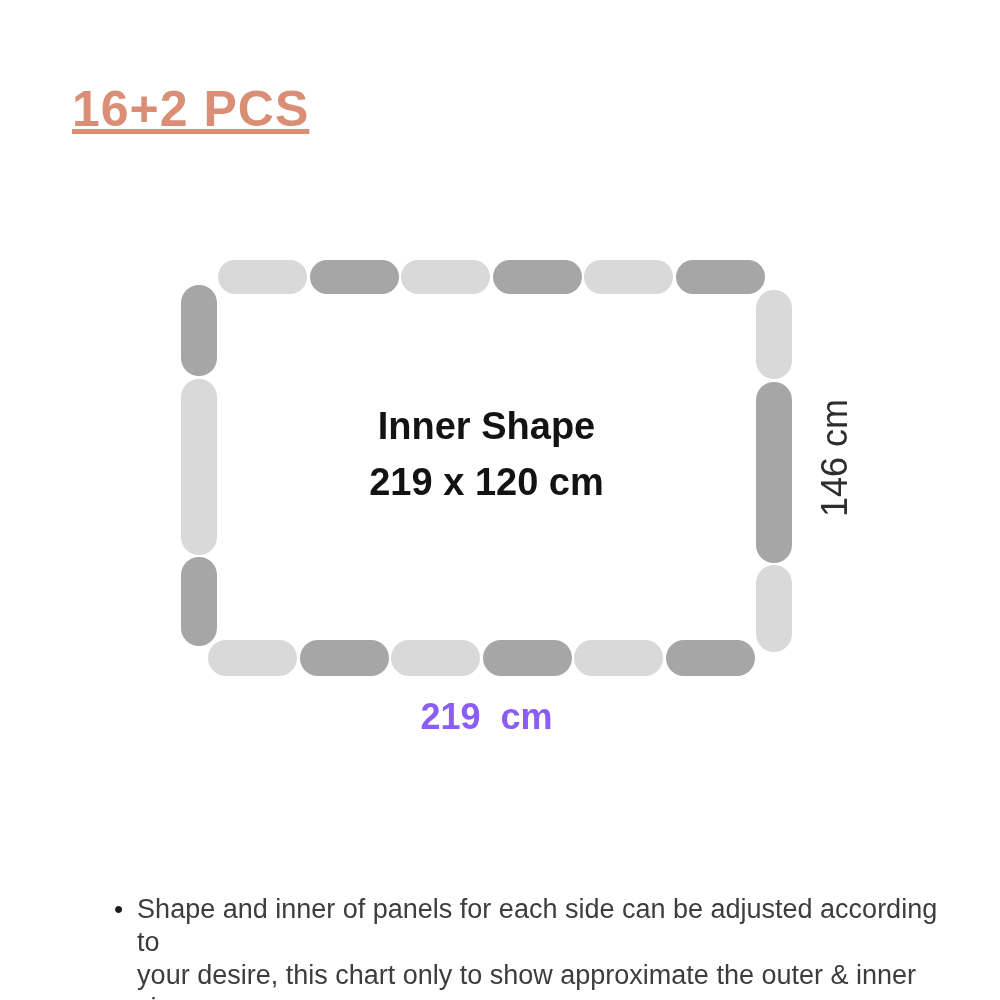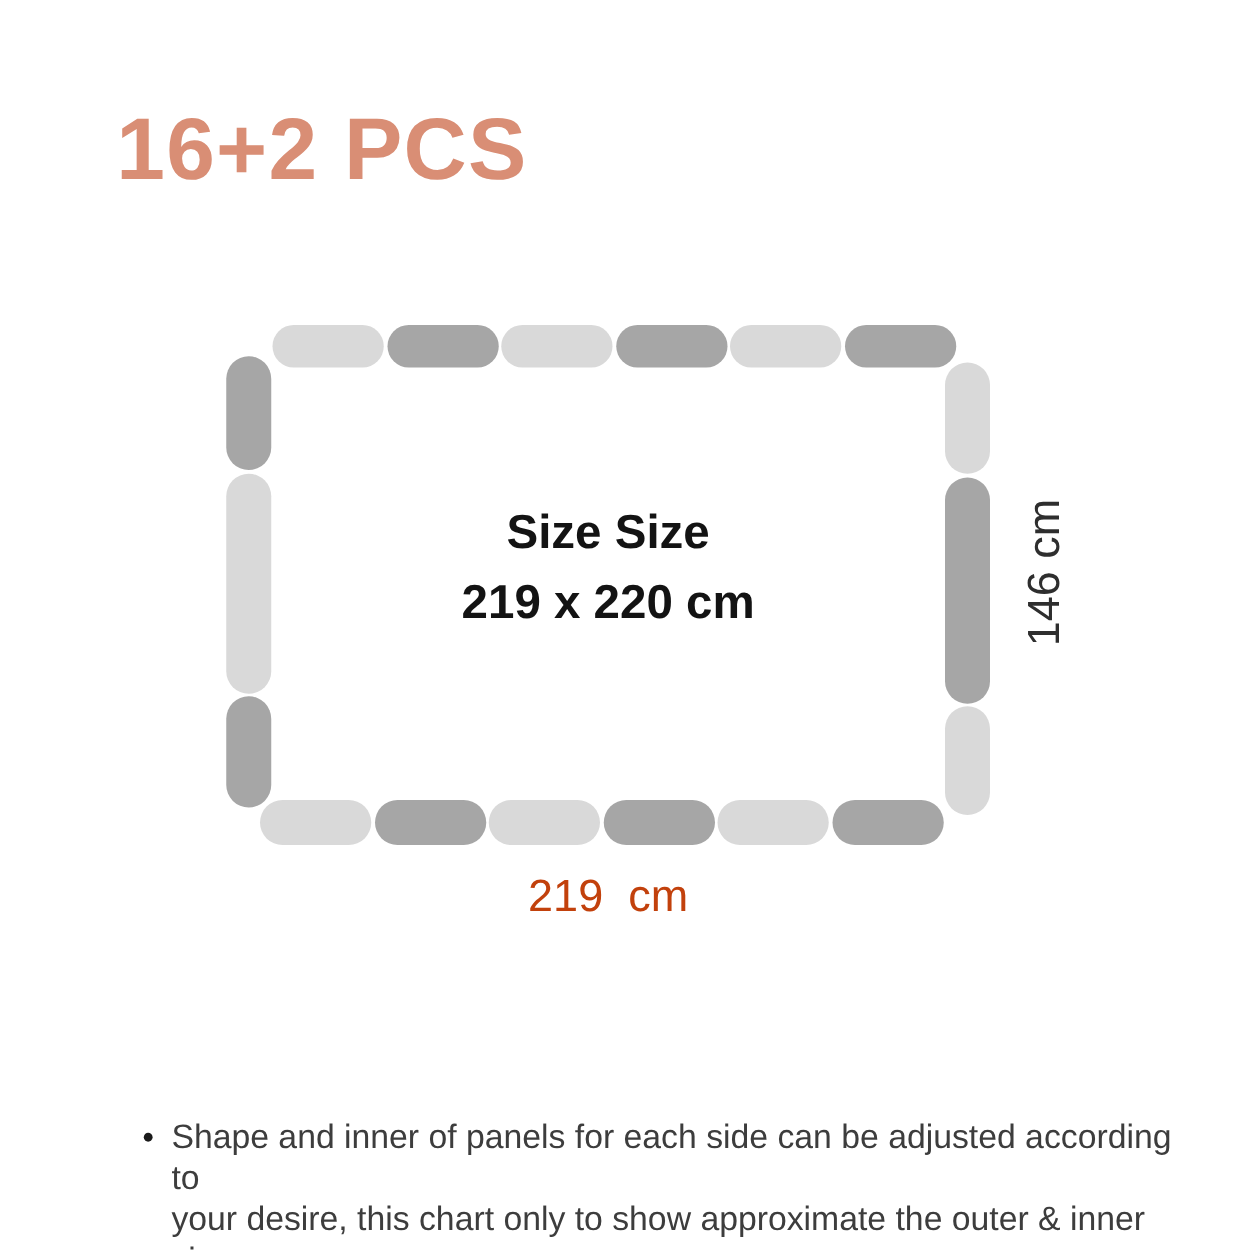--- a/index.html
+++ b/index.html
@@ -10,27 +10,28 @@
   }
   .canvas {
     position: relative;
     width: 1000px;
     height: 1000px;
     background: #ffffff;
     overflow: hidden;
   }
   .title {
     position: absolute;
-    left: 93px;
+    left: 72px;
     top: 84px;
     margin: 0;
-    font-size: 70px;
+    font-size: 50px;
     font-weight: 700;
     line-height: 1;
     letter-spacing: 1px;
+    text-decoration: underline;
   }
   .diagram {
     position: absolute;
     left: 181px;
     top: 260px;
     width: 611px;
     height: 416px;
   }
   .side {
     position: absolute;
@@ -57,22 +58,22 @@
     font-weight: 700;
     line-height: 56px;
   }
   .width-label {
     position: absolute;
     left: 181px;
     top: 696px;
     width: 611px;
     text-align: center;
     font-size: 36px;
-    font-weight: 400;
-    color: #c2410c;
+    font-weight: 700;
+    color: #8b5cf6;
     white-space: pre;
   }
   .height-label {
     position: absolute;
     left: 835px;
     top: 458px;
     transform: translate(-50%, -50%) rotate(-90deg);
     white-space: nowrap;
     font-size: 36px;
     font-weight: 300;
@@ -128,22 +129,22 @@
         <div class="pill" style="background: rgb(217, 217, 217); width: 89px; height: 100%;"></div>
         <div class="pill" style="background: rgb(166, 166, 166); width: 89px; height: 100%;"></div>
       </div>
     <div class="side col left" id="side-left">
         <div class="pill" style="background: rgb(166, 166, 166); height: 91px; width: 100%;"></div>
         <div class="pill" style="background: rgb(217, 217, 217); height: 176px; width: 100%;"></div>
         <div class="pill" style="background: rgb(166, 166, 166); height: 89px; width: 100%;"></div>
       </div>
 
     <div class="inner-label">
-      <div>Size Size</div>
-      <div>219 x 220 cm</div>
+      <div>Inner Shape</div>
+      <div>219 x 120 cm</div>
     </div>
   </div>
 
   <div class="width-label">219  cm</div>
 
   <div class="height-label">146 cm</div>
 
   <div class="footnote">
     <span class="bullet">•</span>
     <p>

